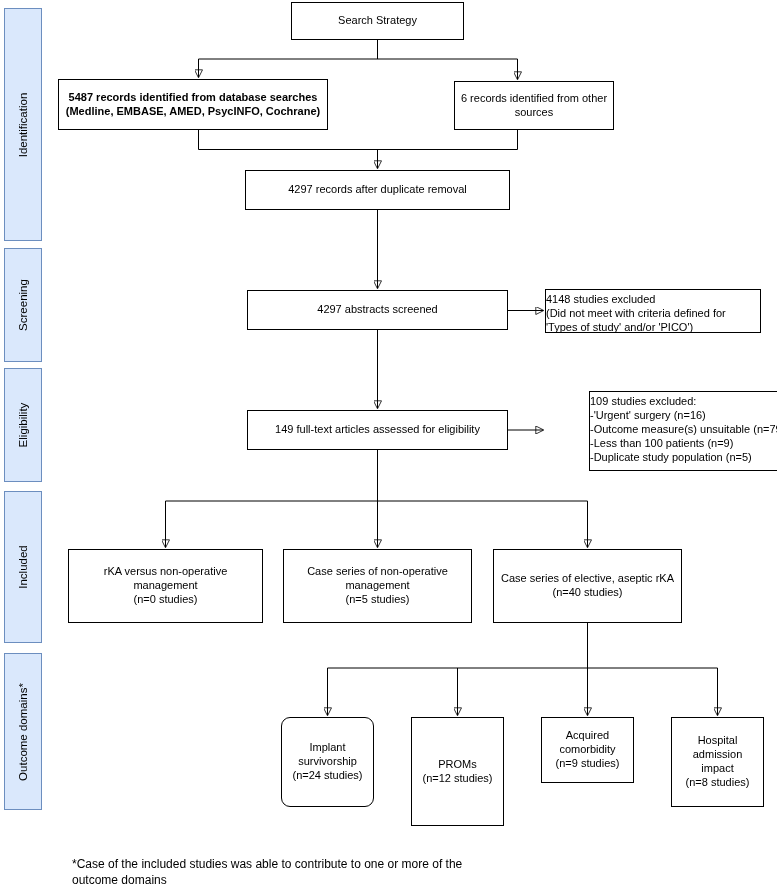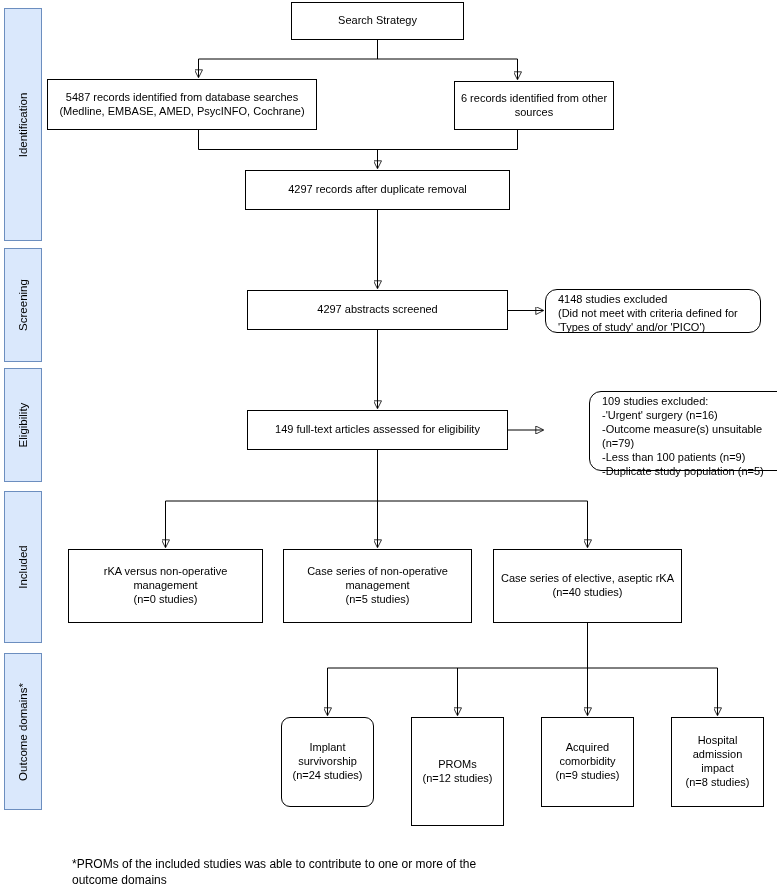--- a/index.html
+++ b/index.html
@@ -33,22 +33,21 @@
     text-align: center;
     font-size: 11px;
     line-height: 1.27;
     white-space: pre-line;
     padding: 12px 4px;
   }
   .node.excl {
     align-items: flex-start;
     justify-content: flex-start;
     text-align: left;
-    padding: 3px 12px;
-    border-radius: 12px;
+    padding: 3px 0;
   }
   
   .stage {
     position: absolute;
     box-sizing: border-box;
     left: 4px;
     width: 38px;
     background: var(--stage-fill, #dae8fc);
     border: 1px solid var(--stage-border, #6c8ebf);
     display: flex;
@@ -121,21 +120,21 @@
   </div>
   <div class="stage" style="top:491px;height:152px;">
     <span>Included</span>
   </div>
   <div class="stage" style="top:653px;height:157px;">
     <span>Outcome domains*</span>
   </div>
 
   <div class="node" style="left:291px;top:2px;width:173px;height:38px;">Search Strategy</div>
 
-  <div class="node" style="left:47px;top:79px;width:270px;height:51px;">5487 records identified from database searches
+  <div class="node" style="left:58px;top:79px;width:270px;height:51px;font-weight:bold;">5487 records identified from database searches
 (Medline, EMBASE, AMED, PsycINFO, Cochrane)</div>
 
   <div class="node" style="left:454px;top:81px;width:160px;height:49px;">6 records identified from other
 sources</div>
 
   <div class="node" style="left:245px;top:170px;width:265px;height:40px;">4297 records after duplicate removal</div>
 
   <div class="node" style="left:247px;top:290px;width:261px;height:40px;">4297 abstracts screened</div>
 
   <div class="node excl" style="left:545px;top:289px;width:216px;height:44px;">4148 studies excluded
@@ -160,24 +159,24 @@
   <div class="node" style="left:493px;top:549px;width:189px;height:74px;">Case series of elective, aseptic rKA
 (n=40 studies)</div>
 
   <div class="node" style="left:281px;top:717px;width:93px;height:90px;border-radius:9px;">Implant
 survivorship
 (n=24 studies)</div>
 
   <div class="node" style="left:411px;top:717px;width:93px;height:109px;">PROMs
 (n=12 studies)</div>
 
-  <div class="node" style="left:541px;top:717px;width:93px;height:90px;">Acquired
+  <div class="node" style="left:541px;top:717px;width:93px;height:66px;">Acquired
 comorbidity
 (n=9 studies)</div>
 
   <div class="node" style="left:671px;top:717px;width:93px;height:90px;">Hospital
 admission impact
 (n=8 studies)</div>
 
-  <div class="footnote">*PROMs of the included studies was able to contribute to one or more of the
+  <div class="footnote">*Case of the included studies was able to contribute to one or more of the
 outcome domains</div>
 
 </div>
 
 </body></html>

